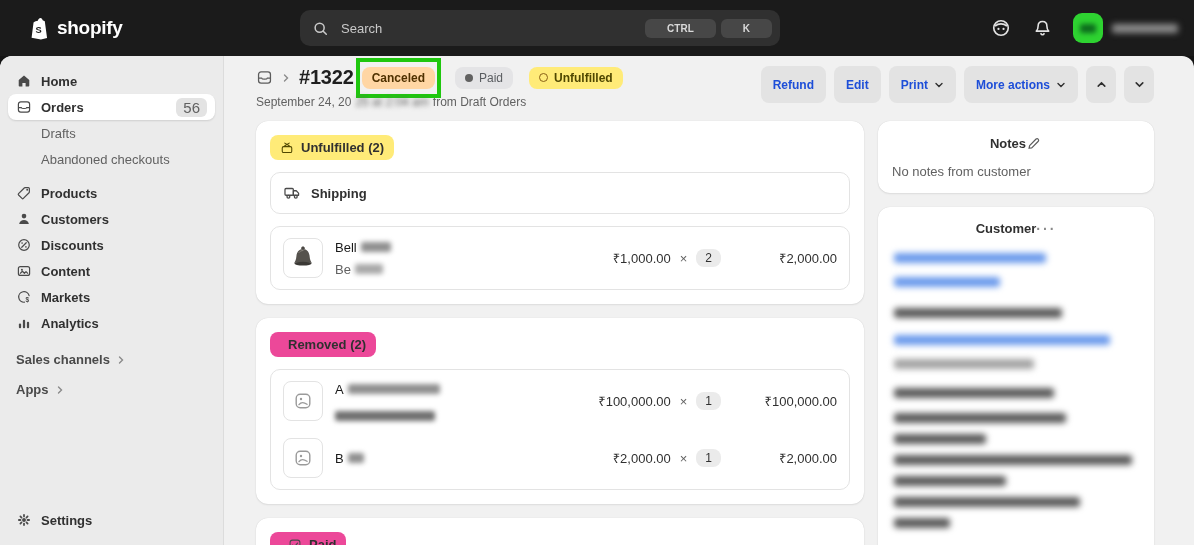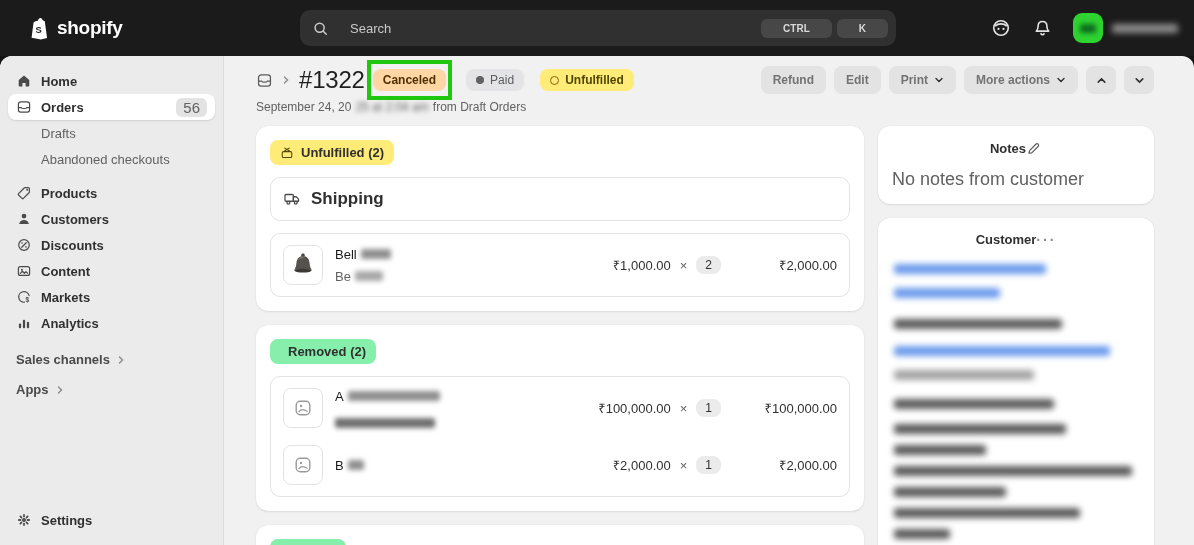--- a/index.html
+++ b/index.html
@@ -3,22 +3,22 @@
 <meta charset="utf-8">
 <style>
   * { margin:0; padding:0; box-sizing:border-box; }
   html,body { width:1194px; height:545px; overflow:hidden; }
   body { font-family:"Liberation Sans", sans-serif; background:#141414; color:#303030; }
 
   
   .topbar { height:56px; background:#1b1b1b; display:flex; align-items:center; padding:0 16px; position:relative; }
   .brand { display:flex; align-items:center; gap:7px; padding-left:12px; }
   .brand-word { color:#fff; font-size:19px; font-weight:700; letter-spacing:-.3px; }
-  .search-wrap { position:absolute; left:300px; top:10px; width:596px; height:36px; background:#303030;
-                 border-radius:10px; display:flex; align-items:center; gap:21px; padding:0 8px 0 12px; }
+  .search-wrap { position:absolute; left:300px; top:10px; width:480px; height:36px; background:#303030;
+                 border-radius:10px; display:flex; align-items:center; gap:12px; padding:0 8px 0 12px; }
   .search-label { color:#c9c9c9; font-size:13px; }
   .keys { margin-left:auto; display:flex; gap:5px; }
   .key { background:#474747; color:#d9d9d9; font-size:10px; font-weight:700; border-radius:6px; padding:4px 22px; }
   .top-right { margin-left:auto; display:flex; align-items:center; gap:20px; }
   .account-chip { display:flex; align-items:center; gap:9px; }
   .avatar { width:30px; height:30px; border-radius:9px; background:#2ed331; display:flex; align-items:center; justify-content:center; }
   .avatar-redact { width:16px; height:9px; background:#0c6b1d; border-radius:2px; filter:blur(2.5px); }
   .store-redact { width:66px; height:9px; background:#8d8d8d; border-radius:2px; filter:blur(3px); }
 
   
@@ -32,60 +32,60 @@
   .sub-item { padding-left:33px; color:#616161; font-weight:500; }
   .group-gap { height:8px; }
   .section-link { display:flex; align-items:center; gap:6px; font-size:13px; font-weight:600; color:#4a4a4a; padding:0 8px; cursor:pointer; }
   .mt16 { margin-top:16px; } .mt24 { margin-top:15px; }
   .sidebar-bottom { position:absolute; left:8px; right:8px; bottom:12px; }
 
   
   .content { flex:1; padding:10px 40px 0 32px; overflow:hidden; }
   .page-header { display:flex; justify-content:space-between; align-items:flex-start; }
   .ph-title-row { display:flex; align-items:center; gap:8px; }
-  .page-title { font-size:24px; font-weight:400; color:#1f1f1f; letter-spacing:-.2px; }
+  .page-title { font-size:20px; font-weight:700; color:#1f1f1f; letter-spacing:-.2px; }
   .badge { display:inline-flex; align-items:center; gap:6px; font-size:12px; font-weight:600; padding:4px 10px; border-radius:8px; }
   .badge.canceled { background:#ffd6a4; color:#4f3100; }
   .badge.paid { background:#e4e4e6; color:#5a5d61; font-weight:500; }
   .badge.unfulfilled { background:#ffeb78; color:#4f4700; }
   .dot { width:8px; height:8px; border-radius:50%; background:#616161; }
   .ring { width:9px; height:9px; border-radius:50%; border:1.6px solid #8a6116; }
   .annot-wrap { position:relative; margin:0 12px 0 0; }
   .green-box { position:absolute; left:-6px; right:-6px; top:-9px; bottom:-9px; border:4px solid #1fc70e; pointer-events:none; }
   .subtitle { font-size:12px; color:#616161; margin-top:6px; display:flex; gap:4px; align-items:center; }
   .redact-date { filter:blur(2.5px); }
   .ph-buttons { display:flex; gap:8px; align-items:center; }
-  .btn { background:#e3e3e3; border:none; border-radius:8px; height:28px; padding:0 12px; font-size:12px; font-weight:600;
-         color:#737373; display:inline-flex; align-items:center; gap:6px; cursor:pointer; font-family:inherit; }
+  .btn { background:#e3e3e3; border:none; border-radius:8px; height:37px; padding:0 12px; font-size:12px; font-weight:600;
+         color:#1d4ed8; display:inline-flex; align-items:center; gap:6px; cursor:pointer; font-family:inherit; }
   .btn.icon-only { width:30px; padding:0; justify-content:center; }
 
   .columns { display:flex; gap:14px; margin-top:12px; }
   .col-main { width:608px; flex:none; display:flex; flex-direction:column; gap:14px; }
   .col-side { width:276px; flex:none; display:flex; flex-direction:column; gap:14px; }
   .card { background:#fff; border-radius:12px; padding:14px; box-shadow:0 1px 2px rgba(0,0,0,.08), 0 0 1px rgba(0,0,0,.15); }
   .pill { display:inline-flex; align-items:center; gap:7px; border-radius:8px; padding:5px 10px; font-size:13px; font-weight:600; color:#303030; }
   .pill.yellow { background:#ffeb78; }
-  .pill.gray { background:#86efac;padding-left:18px; }
+  .pill.gray { background:#ec4899;padding-left:18px; }
   .inner-box { border:1px solid #e3e3e3; border-radius:10px; margin-top:12px; }
-  .shipping-row { display:flex; align-items:center; gap:10px; padding:11px 12px; font-size:17px; font-weight:600; color:#303030; }
+  .shipping-row { display:flex; align-items:center; gap:10px; padding:11px 12px; font-size:13px; font-weight:600; color:#303030; }
   .item-row { display:flex; align-items:center; gap:12px; padding:11px 12px; }
   .thumb { width:40px; height:40px; border:1px solid #e3e3e3; border-radius:8px; background:#fff;
            display:flex; align-items:center; justify-content:center; flex:none; }
   .item-info { flex:1; font-size:13px; color:#1a1a1a; }
   .item-name { display:flex; align-items:center; gap:4px; font-weight:500; cursor:pointer; }
   .item-variant { display:flex; align-items:center; gap:4px; margin-top:7px; color:#616161; }
   .redact-inline { display:inline-block; height:10px; background:#8f8f8f; border-radius:2px; filter:blur(2.5px); }
   .price-group { display:flex; align-items:center; gap:9px; font-size:13px; color:#303030; justify-content:flex-end; min-width:168px; }
   .times { color:#616161; }
   .qty-pill { background:#ebebeb; border-radius:8px; padding:2px 9px; font-size:12px; }
   .total { width:104px; text-align:right; font-size:13px; color:#303030; }
 
   .card-title-row { display:flex; justify-content:center; align-items:center; }
   .card-title { font-size:13px; font-weight:700; color:#303030; }
-  .card-body-muted { font-size:18px; color:#616161; margin-top:13px; }
+  .card-body-muted { font-size:13px; color:#616161; margin-top:13px; }
   .menu-dots { color:#8a8a8a; font-size:14px; letter-spacing:2px; font-weight:700; cursor:pointer; line-height:10px; }
 
   .rl { height:10px; border-radius:3px; filter:blur(3px); }
   .rl-link { background:#6b9aec; cursor:pointer; }
   .rl-dark { background:#5a5a5a; }
   .rl-muted { background:#a3a3a3; }
 
   svg { display:block; }
 </style>
 </head>

